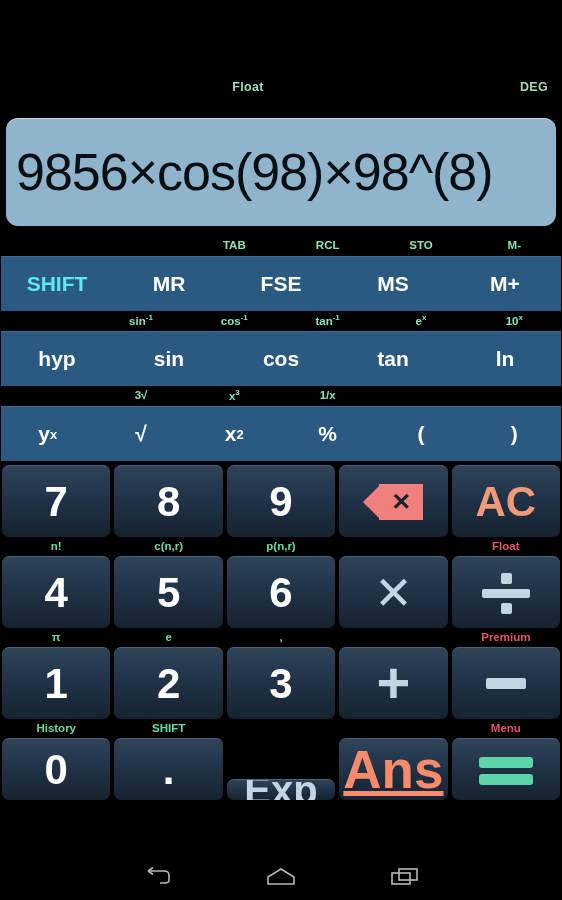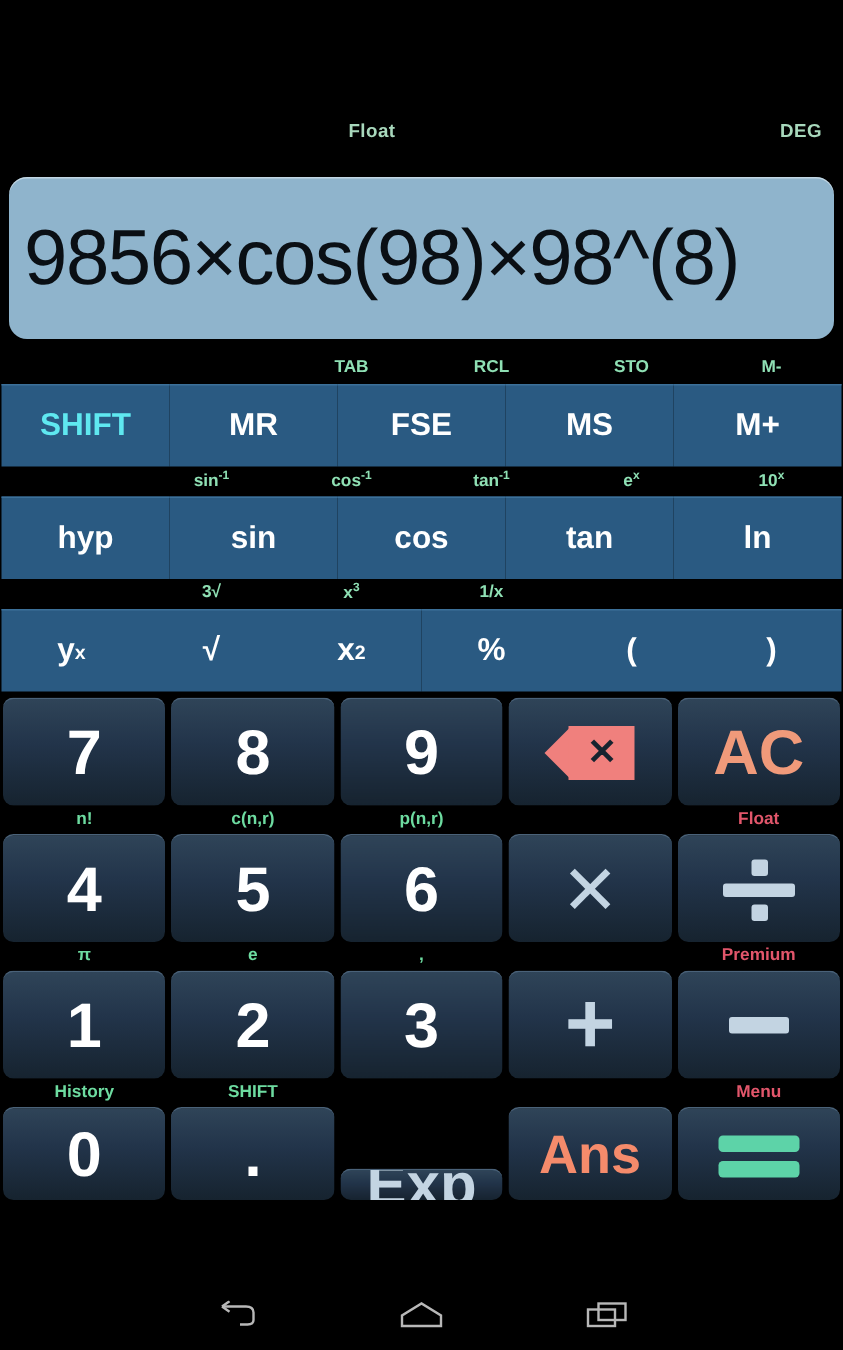--- a/index.html
+++ b/index.html
@@ -147,21 +147,21 @@
     color: #ffffff;
     font-family: "Liberation Sans", sans-serif;
     font-size: 42px;
     font-weight: bold;
     line-height: 1;
     position: relative;
     overflow: hidden;
   }
   .key .glyphtext { display:block; }
   .key.ac    { color: #f09a7a; font-size: 42px; }
-  .key.ans   { color: #f58b6b; font-size: 36px; }
+  .key.ans   { color: #f58b6b; font-size: 53px; text-decoration: underline; }
   .key.exp   { color: #c3d4e2; font-size: 40px; margin-top: 41px; }
   .key.dot   { font-size: 42px; }
 
   
   .bksp {
     width: 60px; height: 36px;
     position: relative;
     display: flex; align-items: center; justify-content: center;
   }
   .bksp .body {

